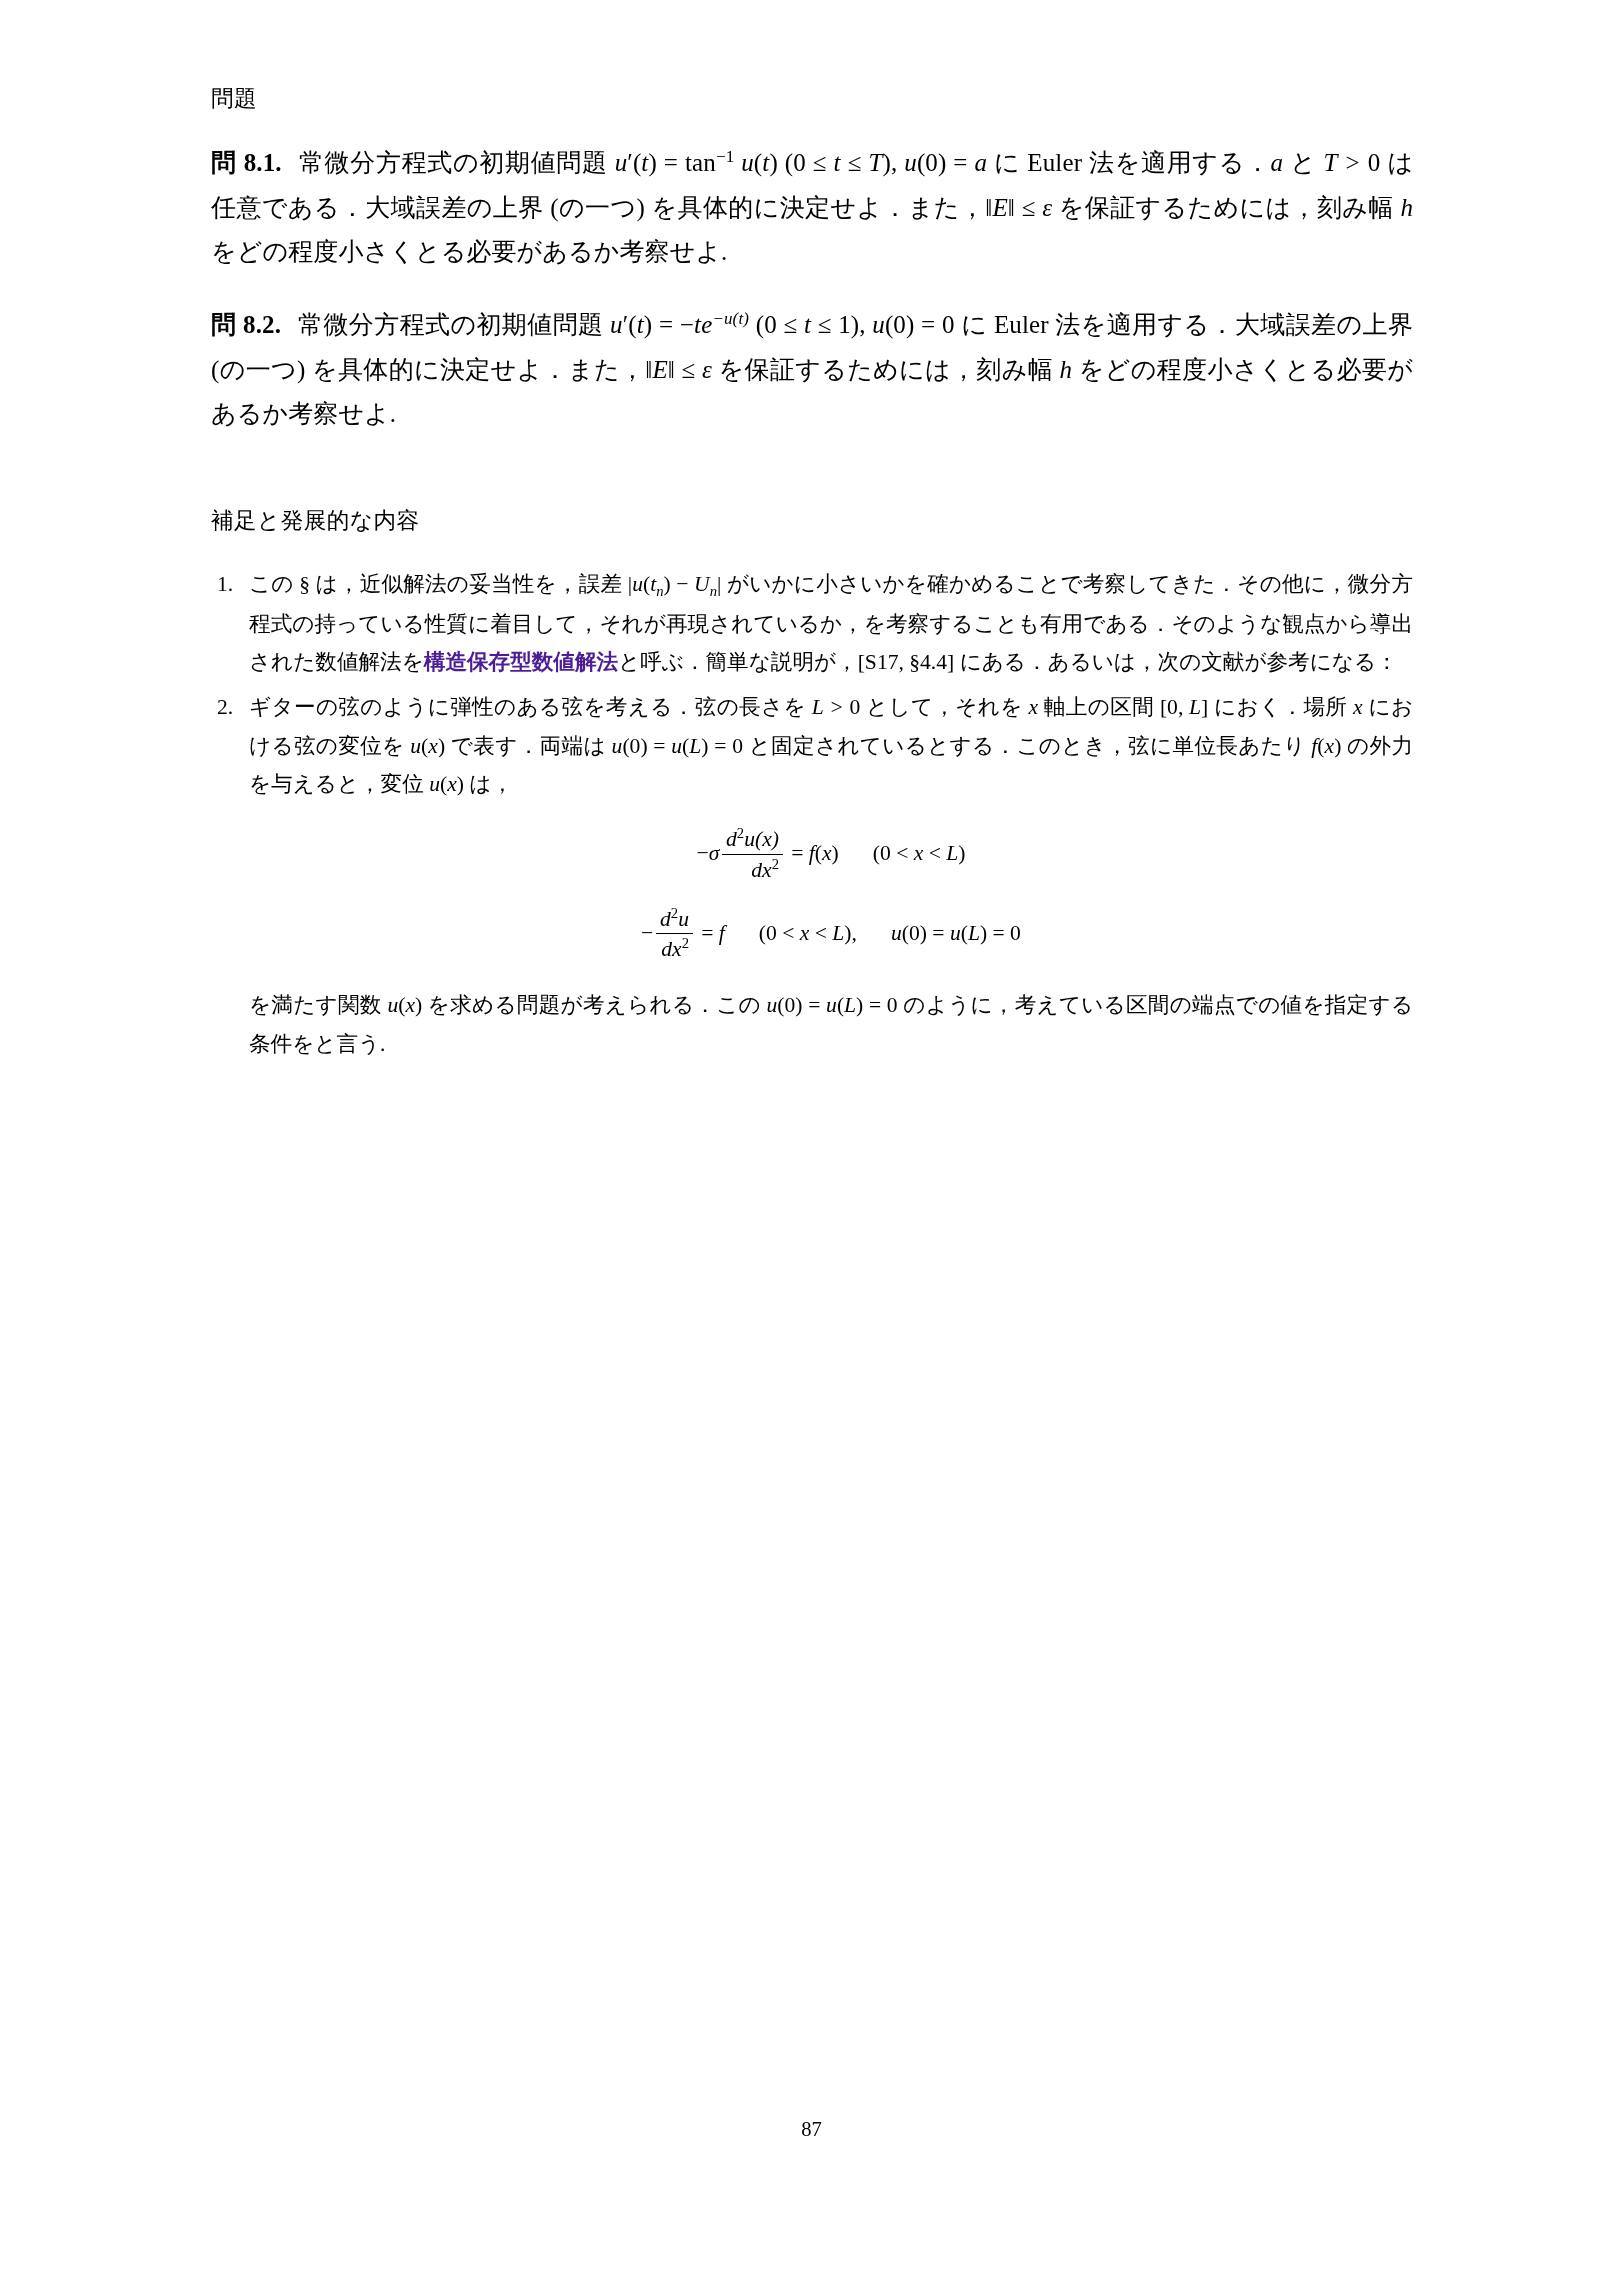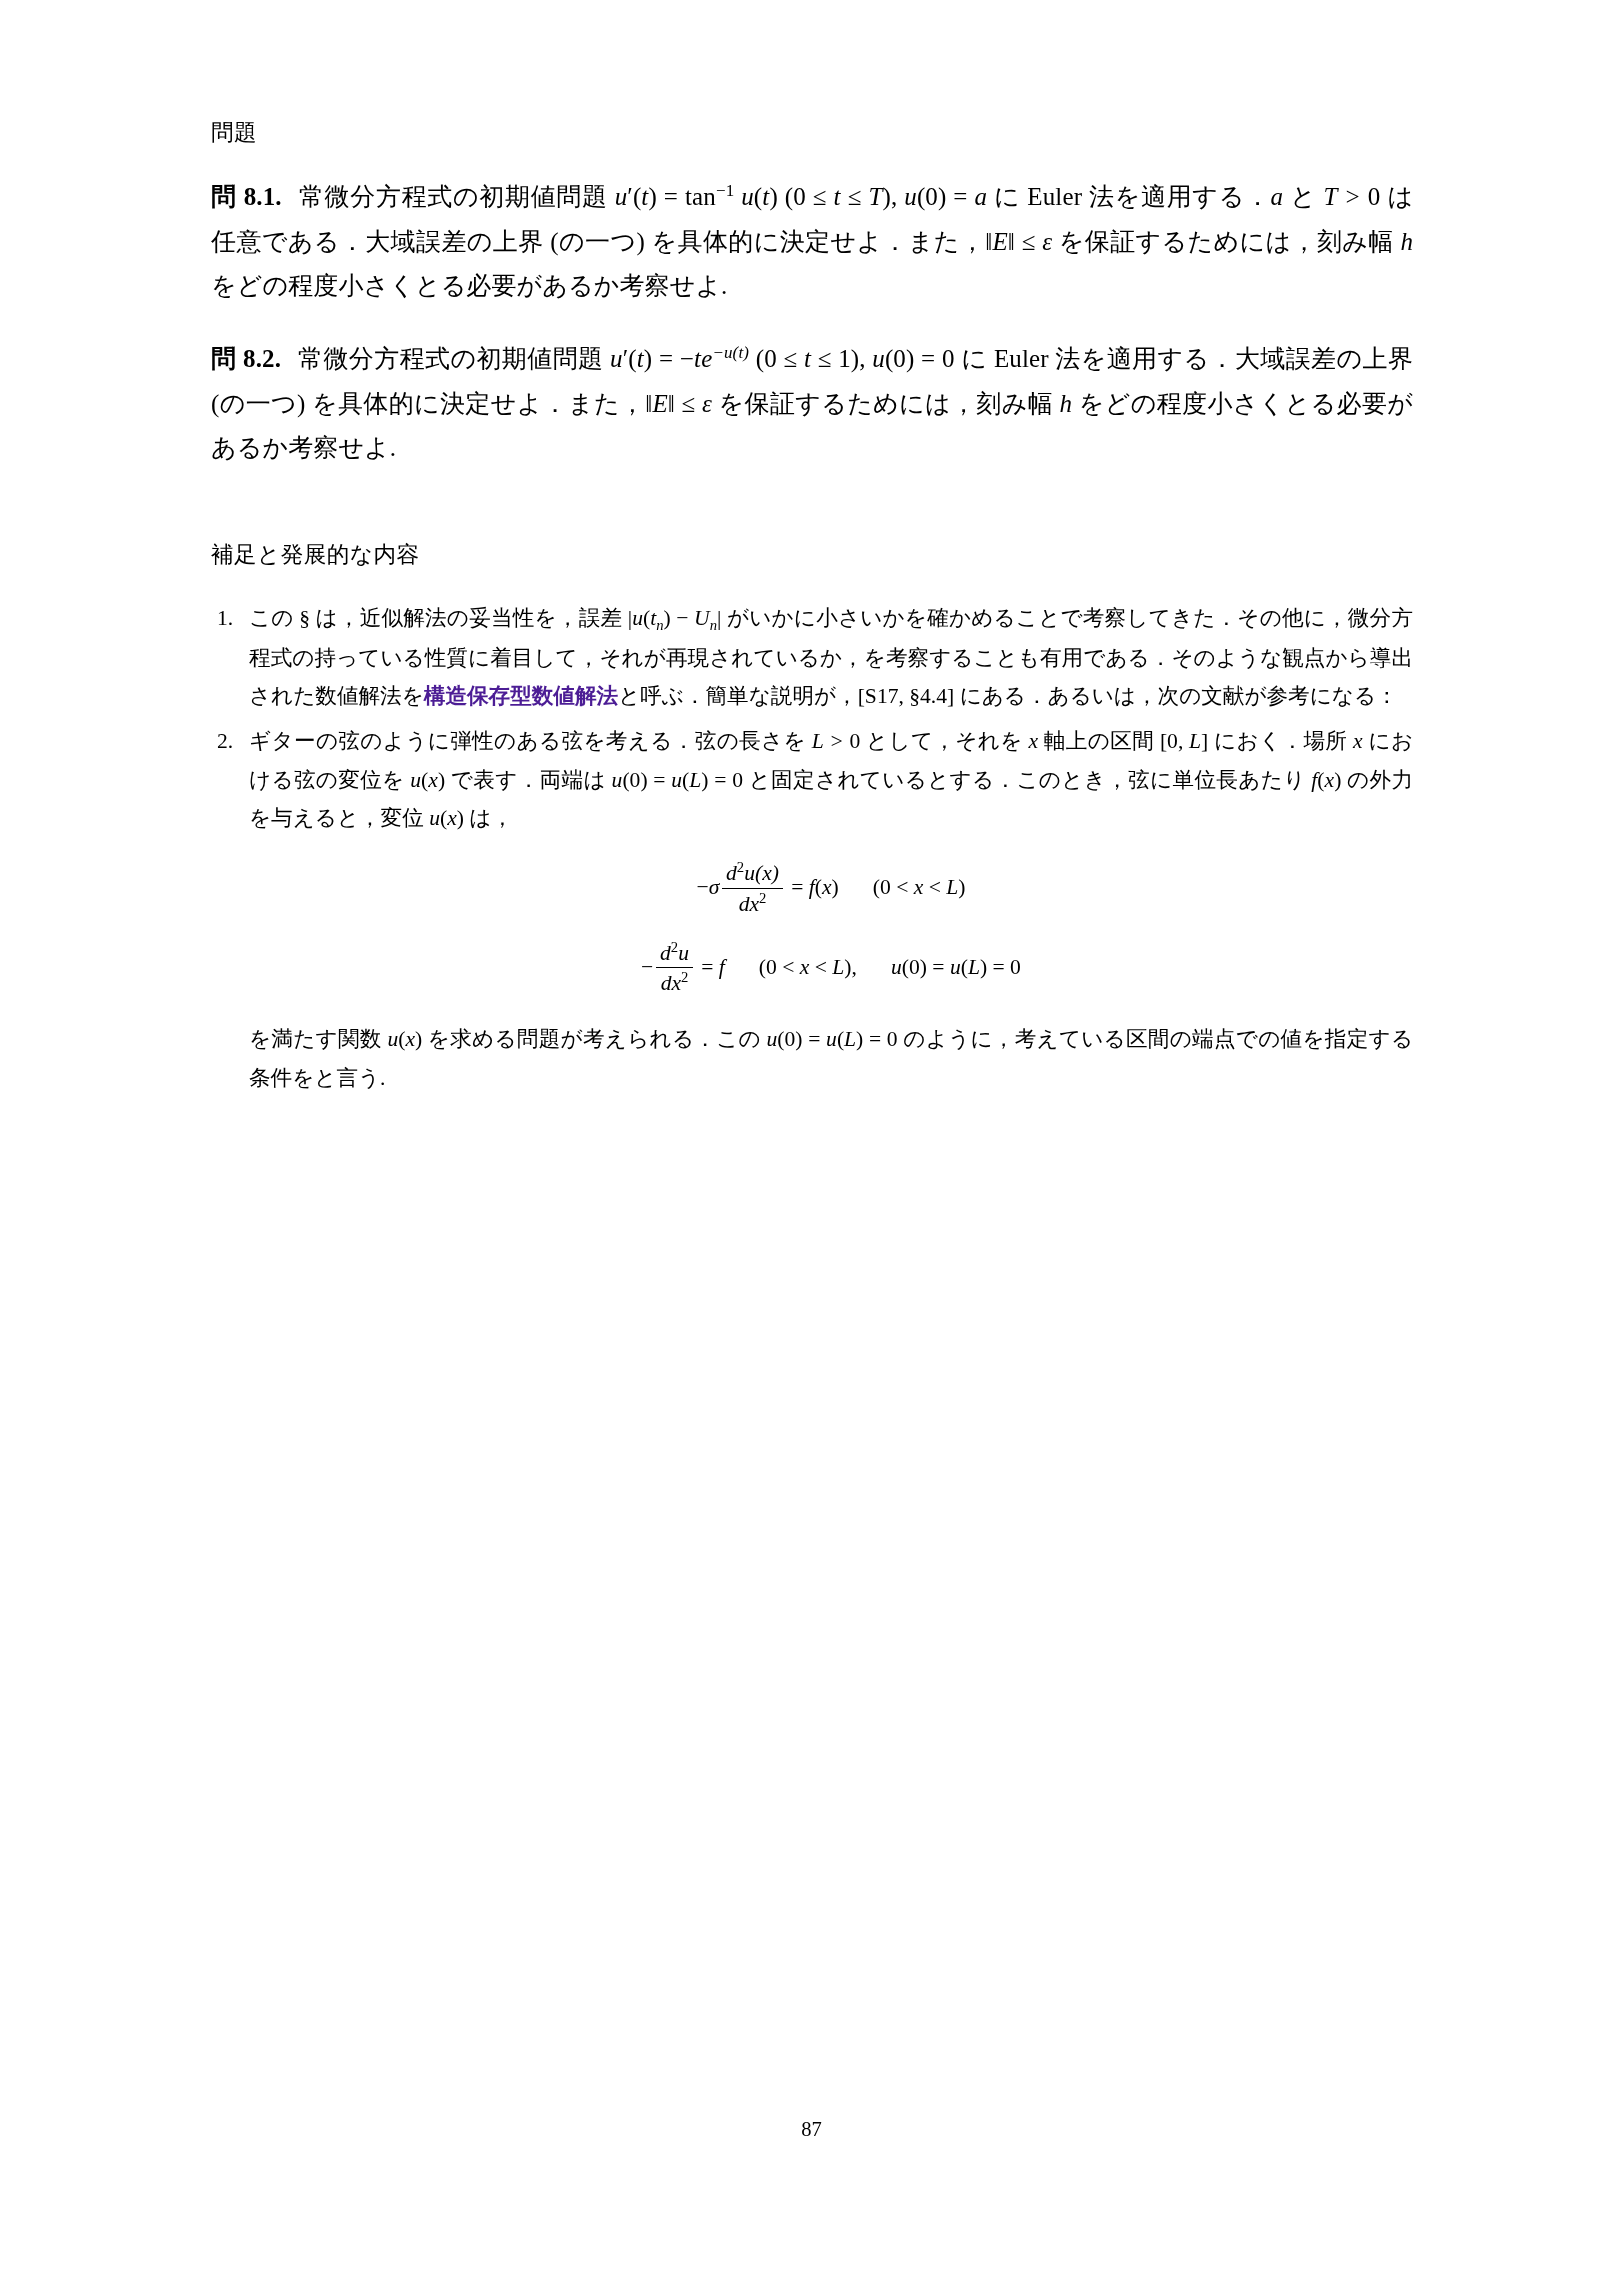--- a/index.html
+++ b/index.html
@@ -10,21 +10,21 @@
   body {
     font-family: "Liberation Serif", "DejaVu Serif", serif;
     color: #000000;
   }
   .page {
     position: relative;
     width: 1623px;
     height: 2295px;
     background: #ffffff;
     box-sizing: border-box;
-    padding: 116px 211px 0 211px;
+    padding: 82px 211px 0 211px;
   }
   .content {
     width: 1202px;
     margin: 0 auto;
   }
 
   
   .section-heading {
     font-size: 22.6px;
     line-height: 1.5;
@@ -130,21 +130,21 @@
 
   
   .eq {
     text-align: center;
     font-size: 21.6px;
     margin: 22.6px 0 22.6px 0;
   }
   .frac {
     display: inline-block;
     vertical-align: middle;
-    text-align: center;
+    text-align: right;
     margin: 0 2.9px;
     position: relative;
     top: -1px;
   }
   .frac .num {
     display: block;
     padding: 0 3.9px 1px 3.9px;
     border-bottom: 1px solid #000;
     font-style: italic;
   }

